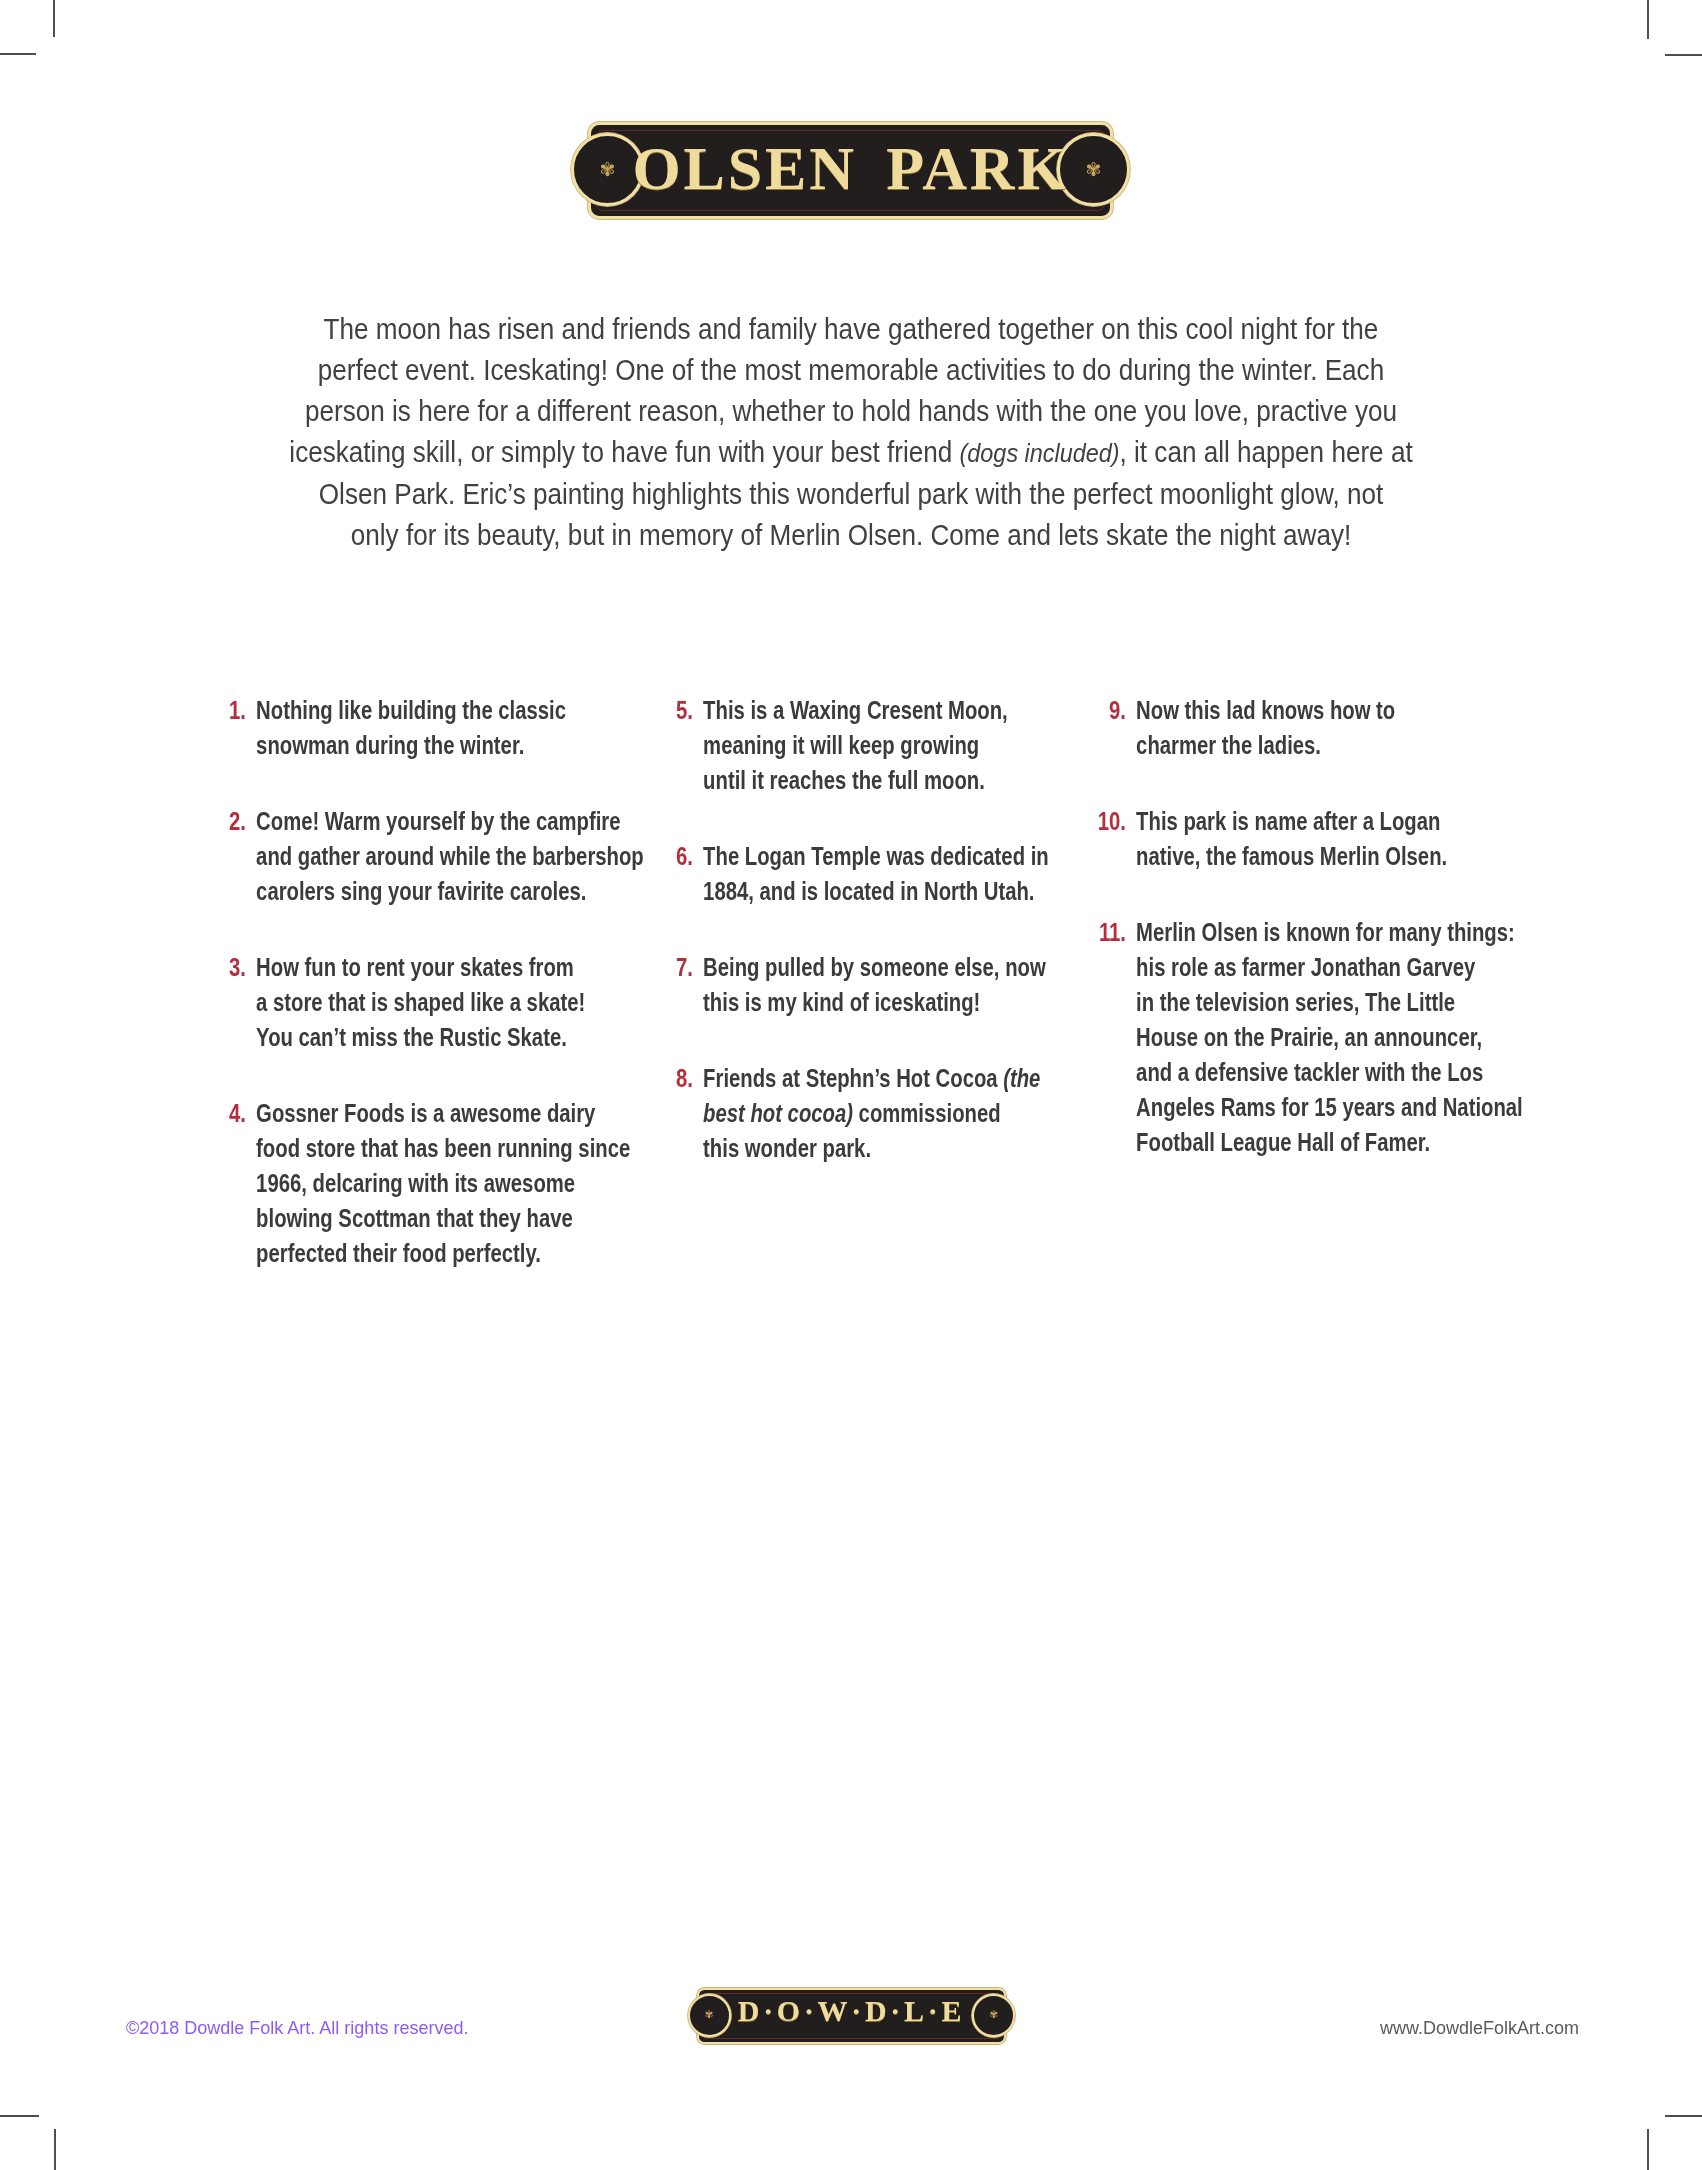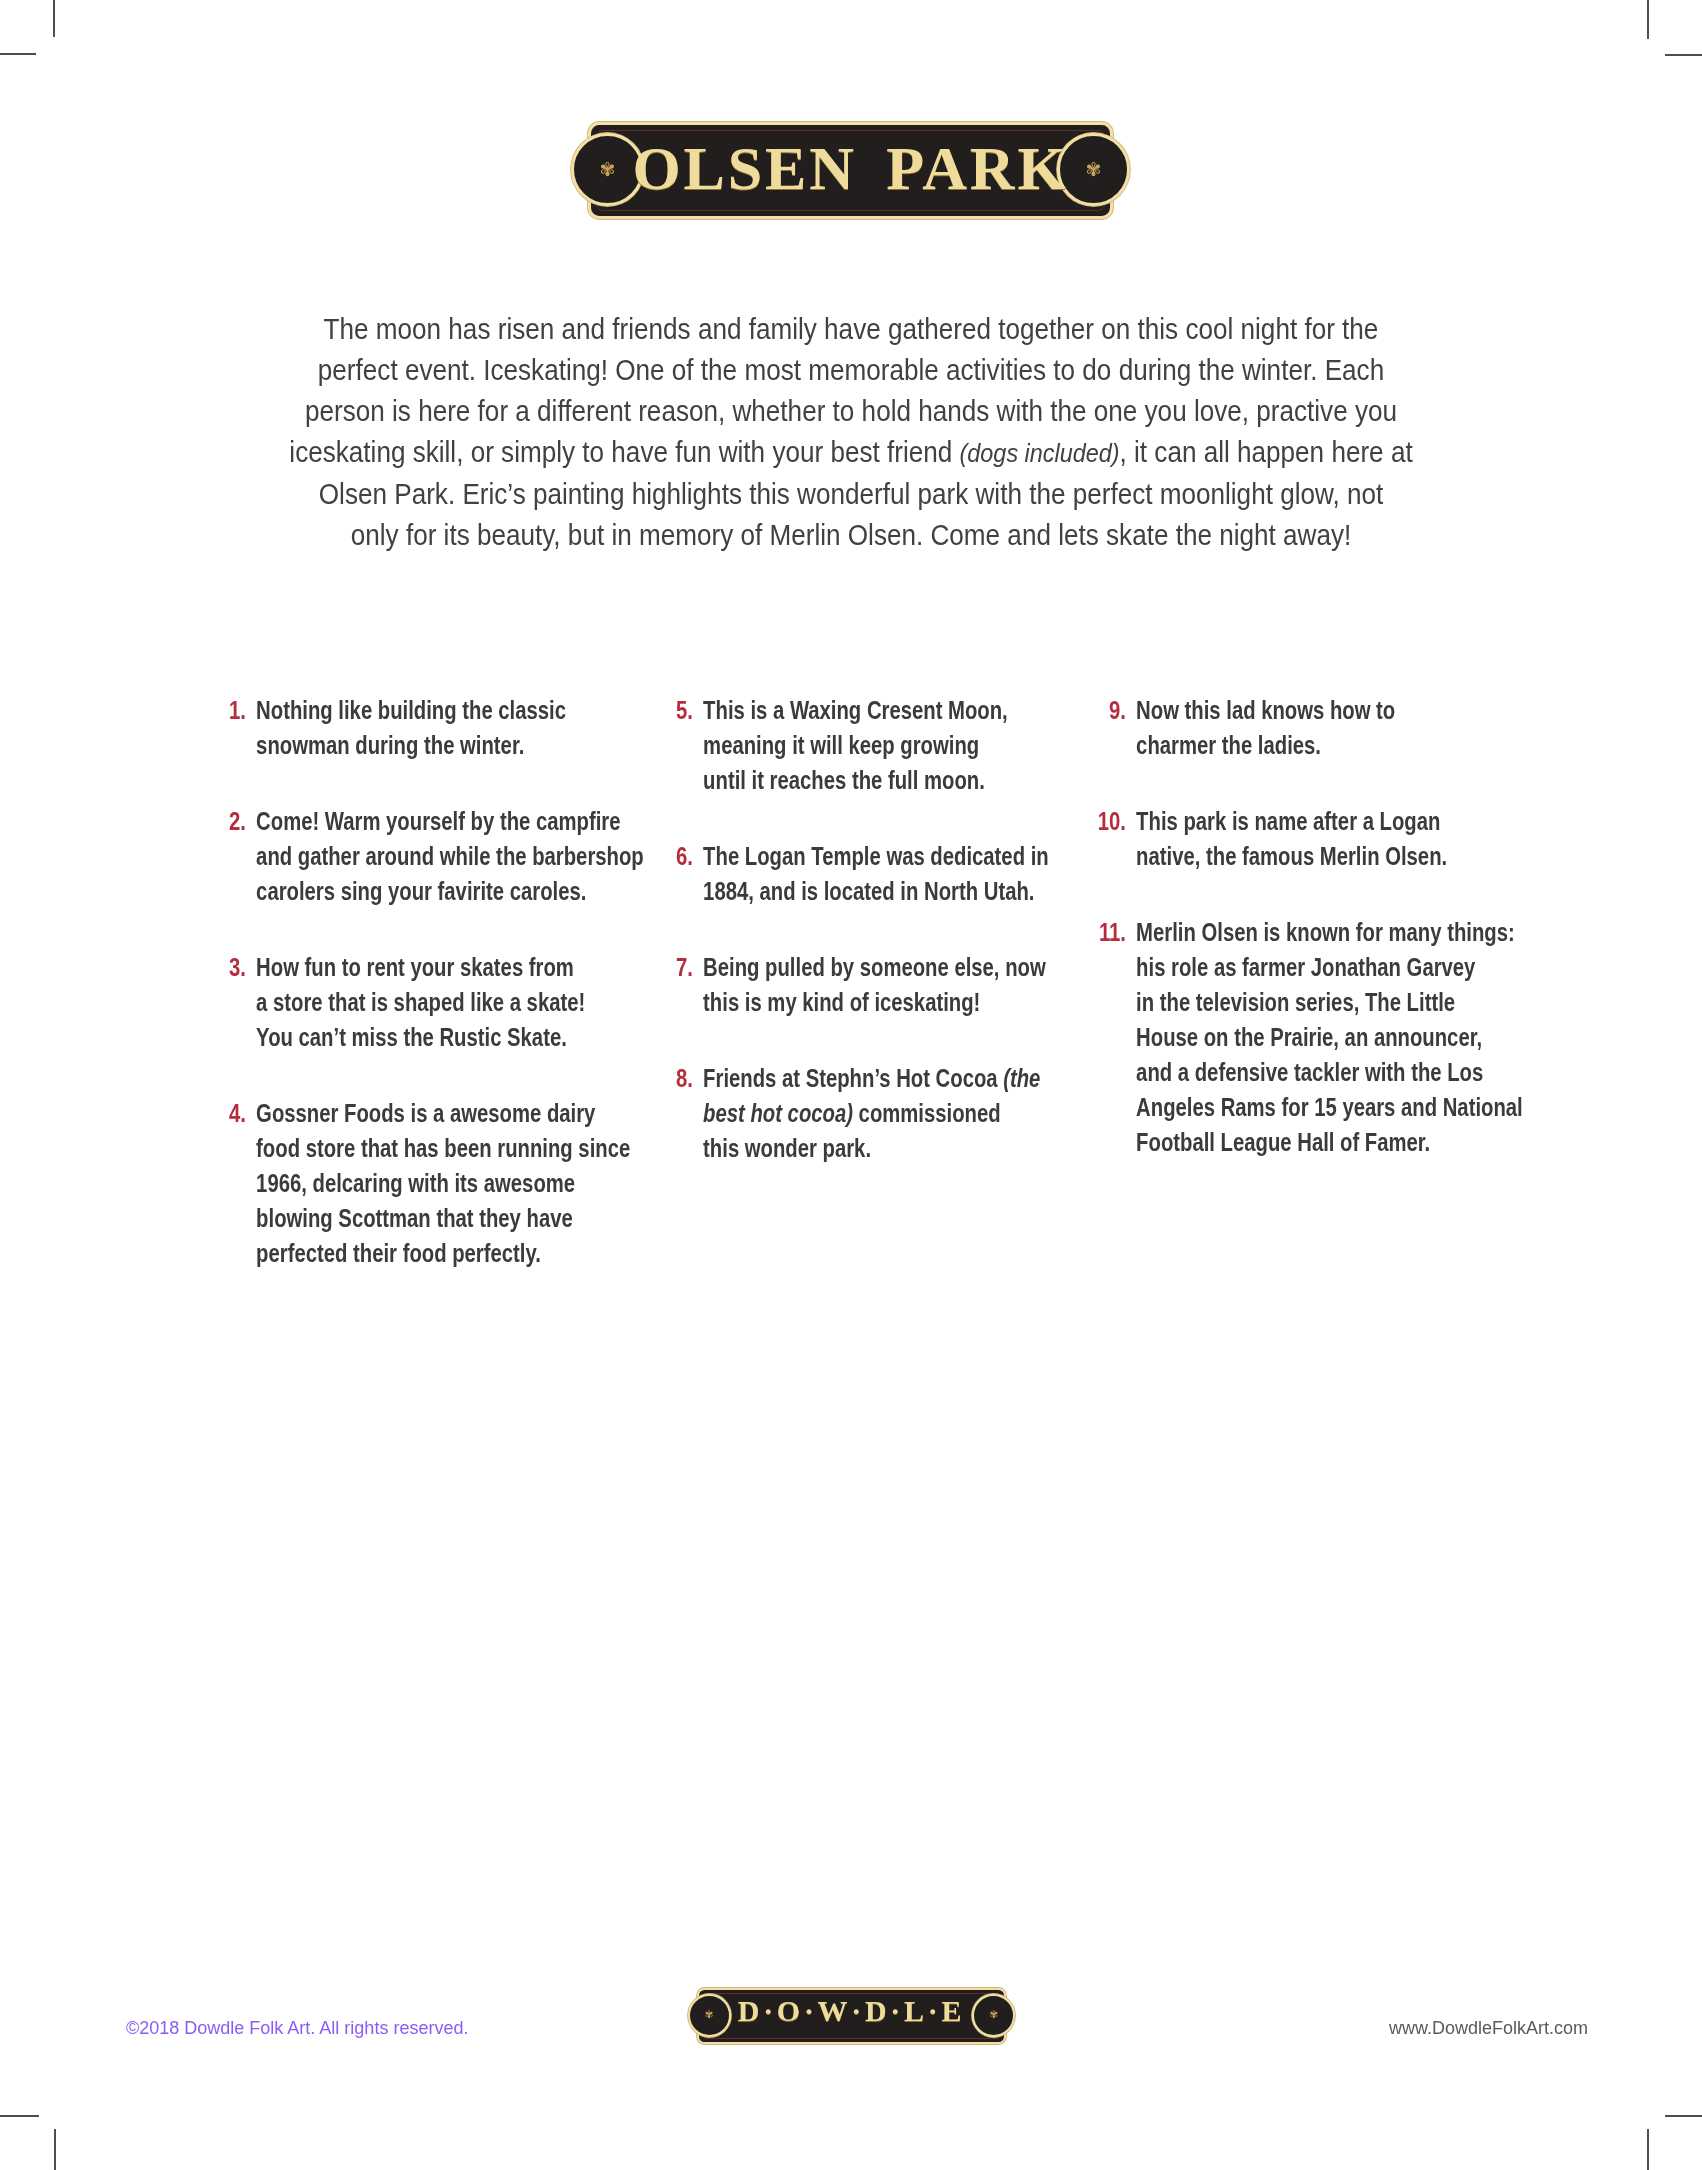--- a/index.html
+++ b/index.html
@@ -50,21 +50,21 @@
   .col1{left:214px;width:576px;}
   .col2{left:661px;width:525px;}
   .col3{left:1094px;width:576px;}
   .note{display:flex;margin-bottom:41px;}
   .num{flex:0 0 41px;text-align:right;margin-right:13px;color:#b52d3c;}
   .txt{white-space:pre;}
   .txt em{font-style:italic;}
 
   
   .copyright{position:absolute;left:126px;top:2018px;font-size:18px;color:#8b5cf6;}
-  .website{position:absolute;right:114px;top:2018px;font-size:18px;color:#5a5a5c;}
+  .website{position:absolute;right:123px;top:2018px;font-size:18px;color:#5a5a5c;}
 </style>
 </head>
 <body>
 
 <div class="page">
 
   <div class="crop" style="left:53px;top:0;width:1.9px;height:37px;"></div>
   <div class="crop" style="left:0;top:53px;width:36px;height:1.9px;"></div>
   <div class="crop" style="left:1647px;top:0;width:1.9px;height:39px;"></div>
   <div class="crop" style="left:1665px;top:54px;width:37px;height:1.9px;"></div>

